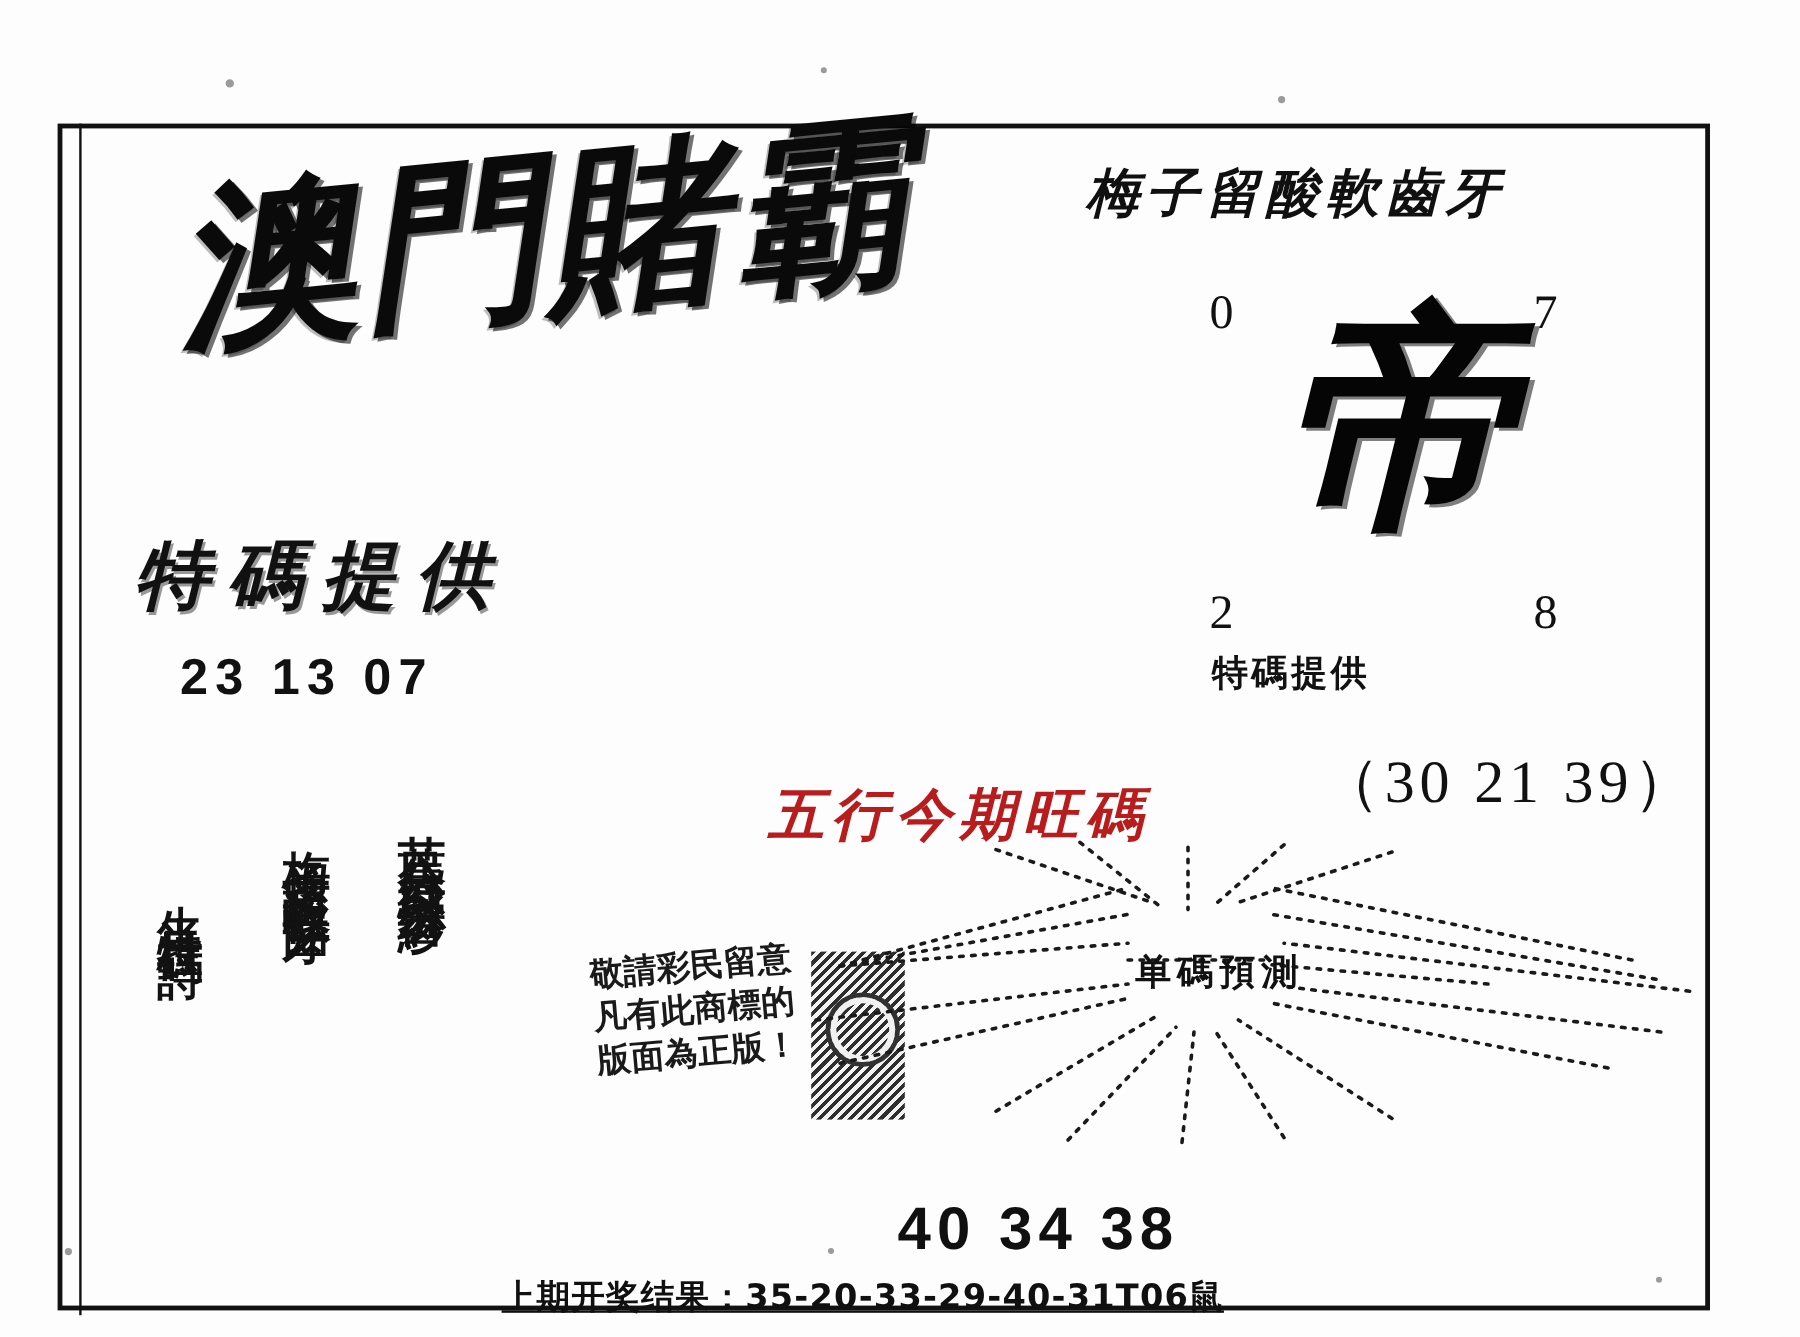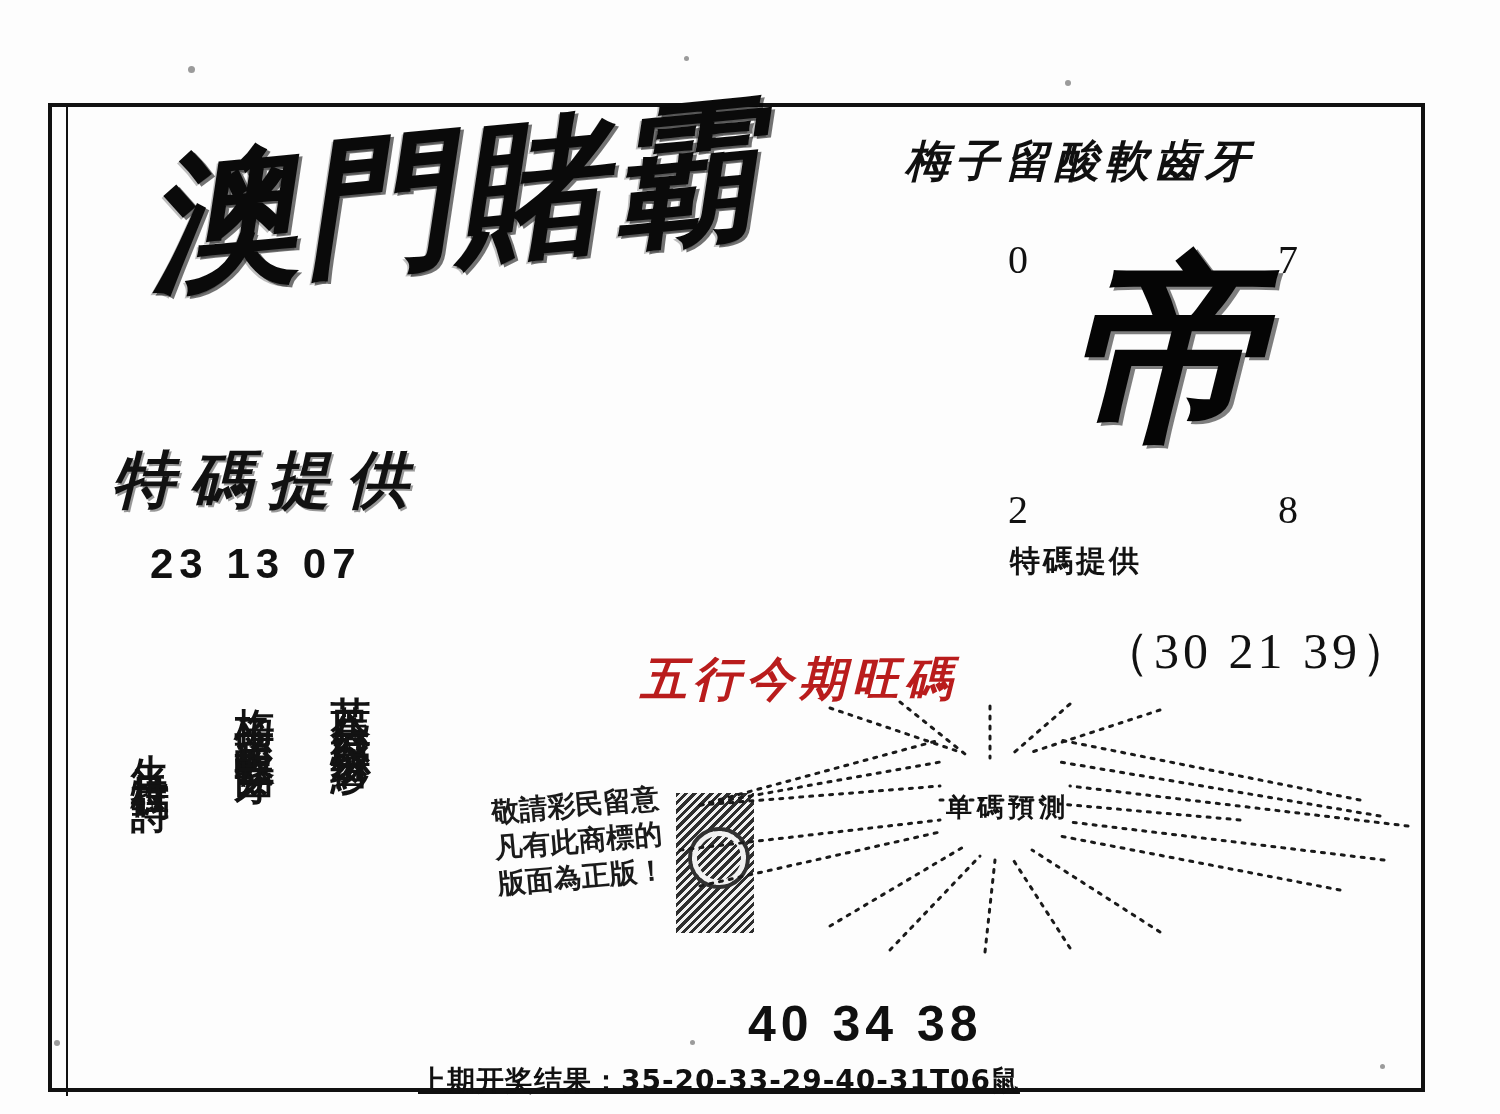--- a/index.html
+++ b/index.html
@@ -214,21 +214,21 @@
     top: 700px;
     width: 780px;
     height: 260px;
   }
   .single-pred {
     position: absolute;
     left: 946px;
     top: 790px;
     font-family: Liberation Serif, serif;
     font-weight: bold;
-    font-size: 26px;
+    font-size: 30px;
     letter-spacing: 5px;
     color: #111;
     white-space: nowrap;
     text-align: right;
   }
 
   
   .bottom-nums {
     position: absolute;
     left: 748px;

